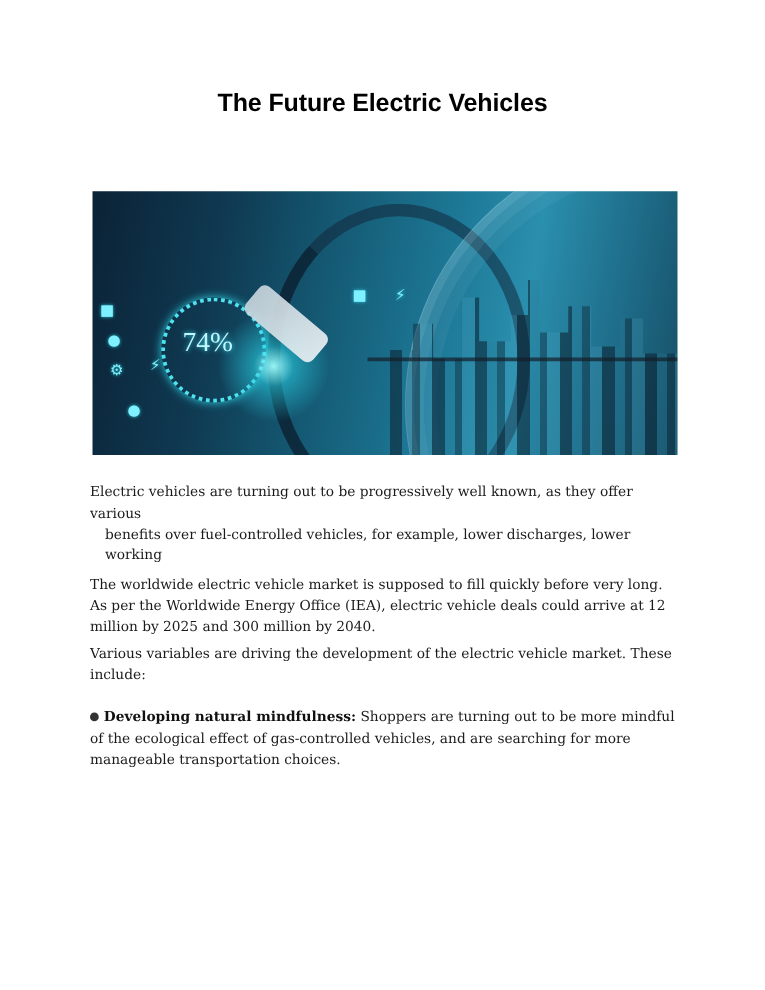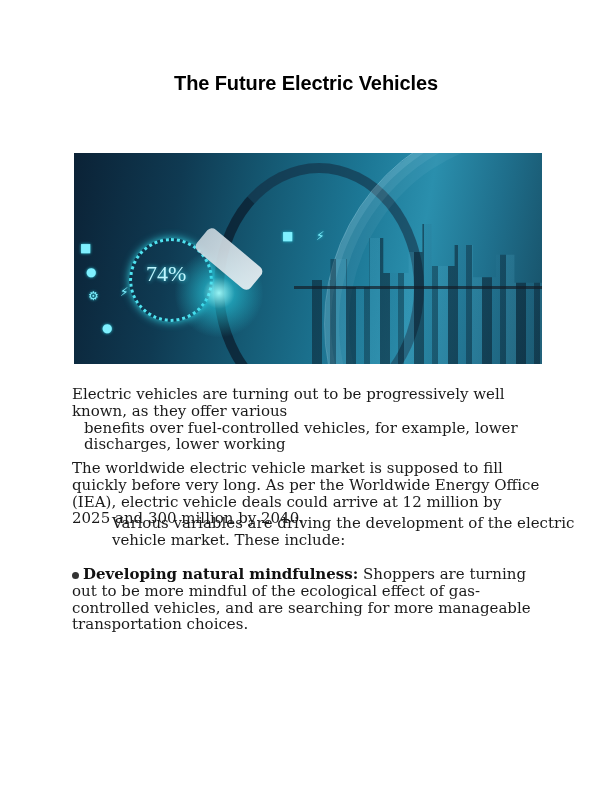--- a/index.html
+++ b/index.html
@@ -45,26 +45,26 @@
       repeating-linear-gradient(90deg, rgba(10,30,45,0.55) 0 10px, rgba(40,120,150,0.25) 10px 18px, rgba(10,30,45,0.4) 18px 24px, rgba(80,170,200,0.2) 24px 34px);
     clip-path: polygon(0 40%, 8% 40%, 8% 25%, 15% 25%, 15% 45%, 25% 45%, 25% 10%, 31% 10%, 31% 35%, 42% 35%, 42% 20%, 48% 20%, 48% 0, 52% 0, 52% 30%, 62% 30%, 62% 15%, 70% 15%, 70% 38%, 80% 38%, 80% 22%, 88% 22%, 88% 42%, 100% 42%, 100% 100%, 0 100%);
   }
   .hero .bar {
     position: absolute; left: 220px; top: 133px; width: 248px; height: 3px; background: rgba(20,30,40,0.7);
   }
   .hero .icon-dot { position: absolute; color: #7ff0ff; font-family: "DejaVu Sans", sans-serif; font-size: 12px; text-shadow: 0 0 3px #2fd0e0; }
 
   .text {
     position: absolute; left: 72px; width: 468px;
-    font-family: "DejaVu Serif", serif; font-size: 15px; line-height: 16.8px; color: #1a1a1a;
+    font-family: "DejaVu Serif", serif; font-size: 11px; line-height: 16.8px; color: #1a1a1a;
   }
   .p1 { top: 386px; }
   .p1 .center { display: block; text-align: center; }
   .p2 { top: 460px; }
-  .p3 { top: 515px; margin-left: 40px; }
+  .p3 { top: 515px; }
   .bullets { top: 566px; }
   .bullet-item b { font-weight: bold; color: #111; }
   .bullet-glyph { display: inline-block; width: 7px; height: 7px; border-radius: 50%; background: #333; margin-right: 4px; vertical-align: 0px; }
 </style>
 </head>
 <body>
 
 <div class="page">
   <div class="title">The Future Electric Vehicles</div>
 

